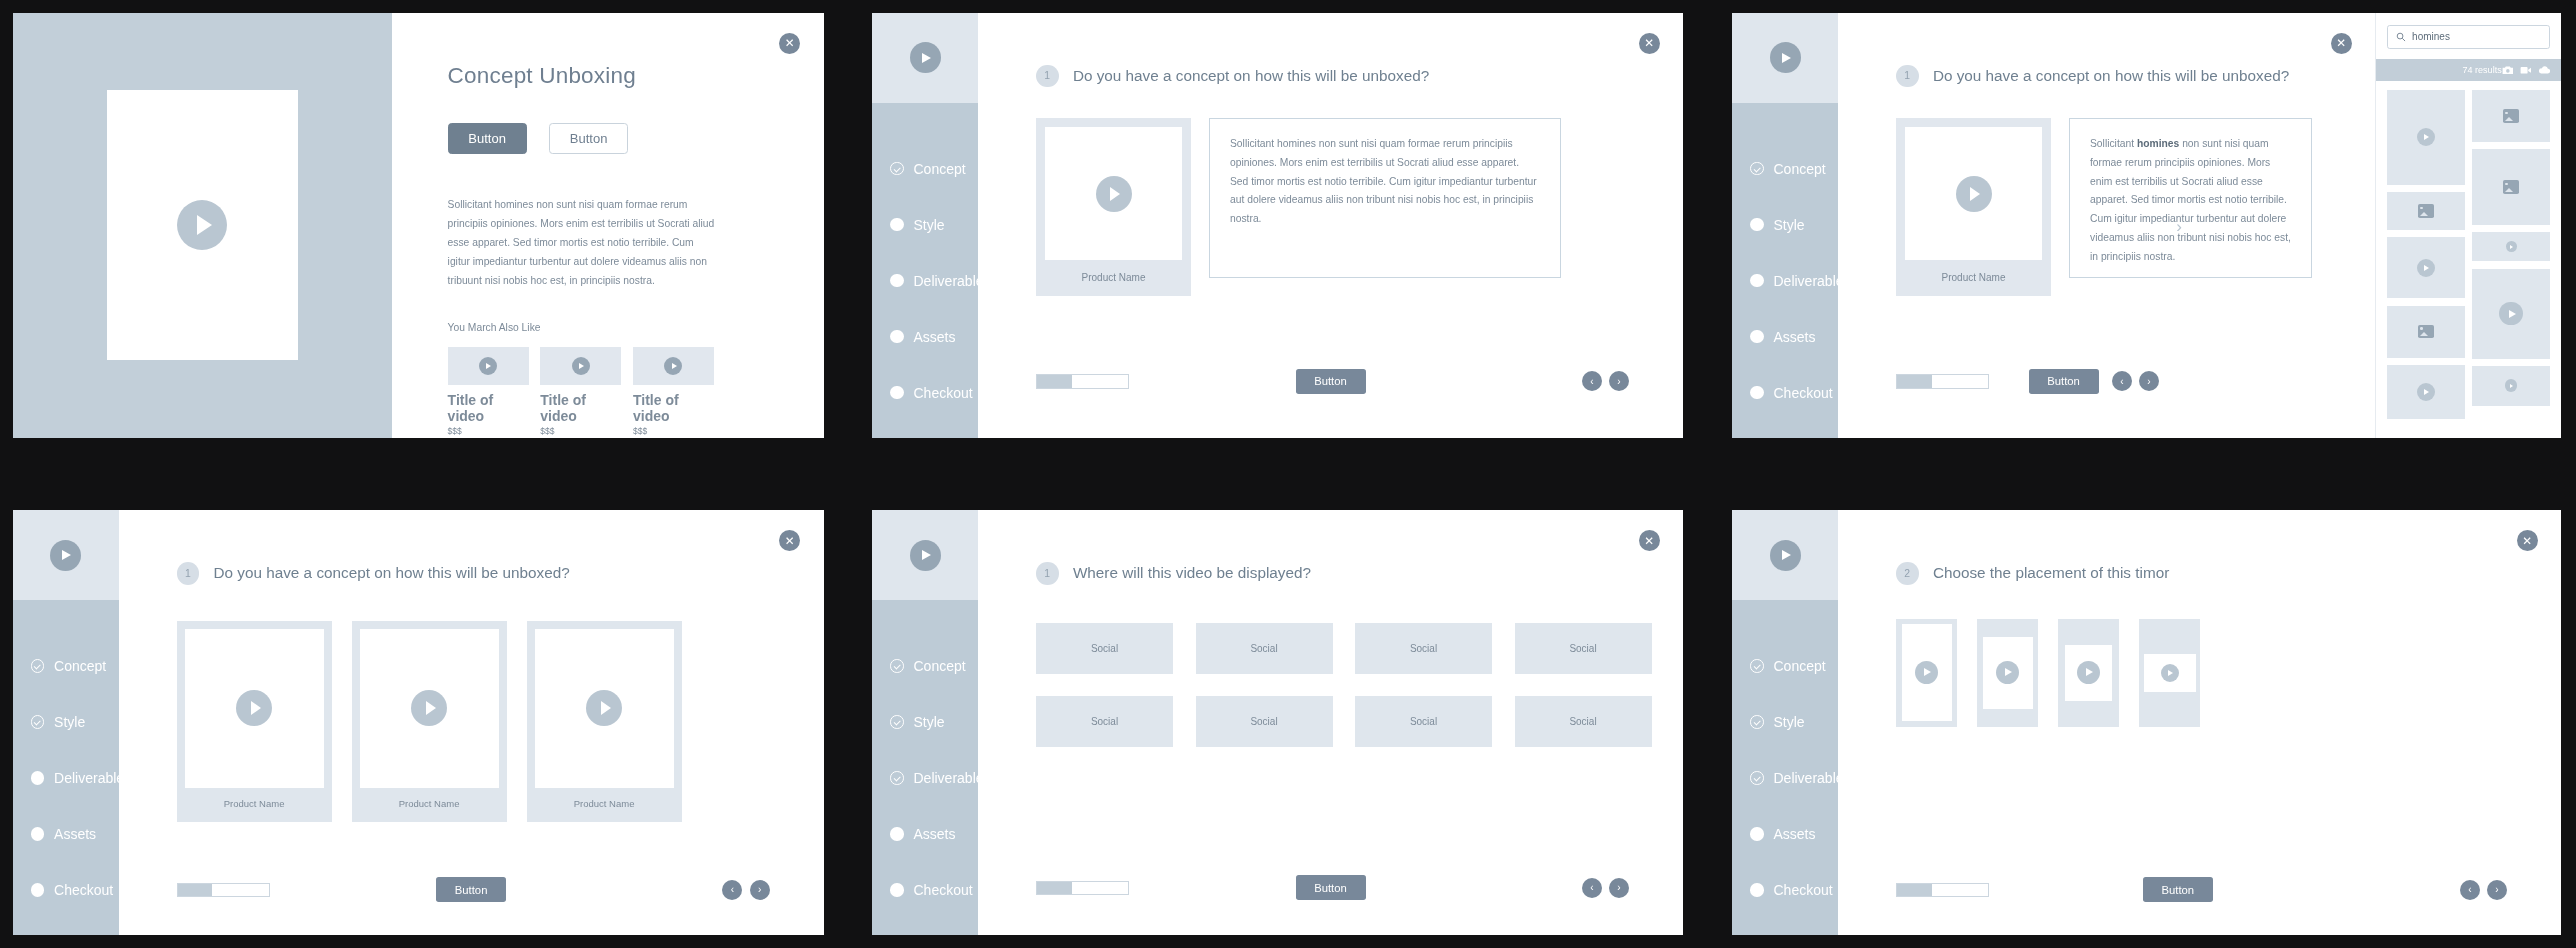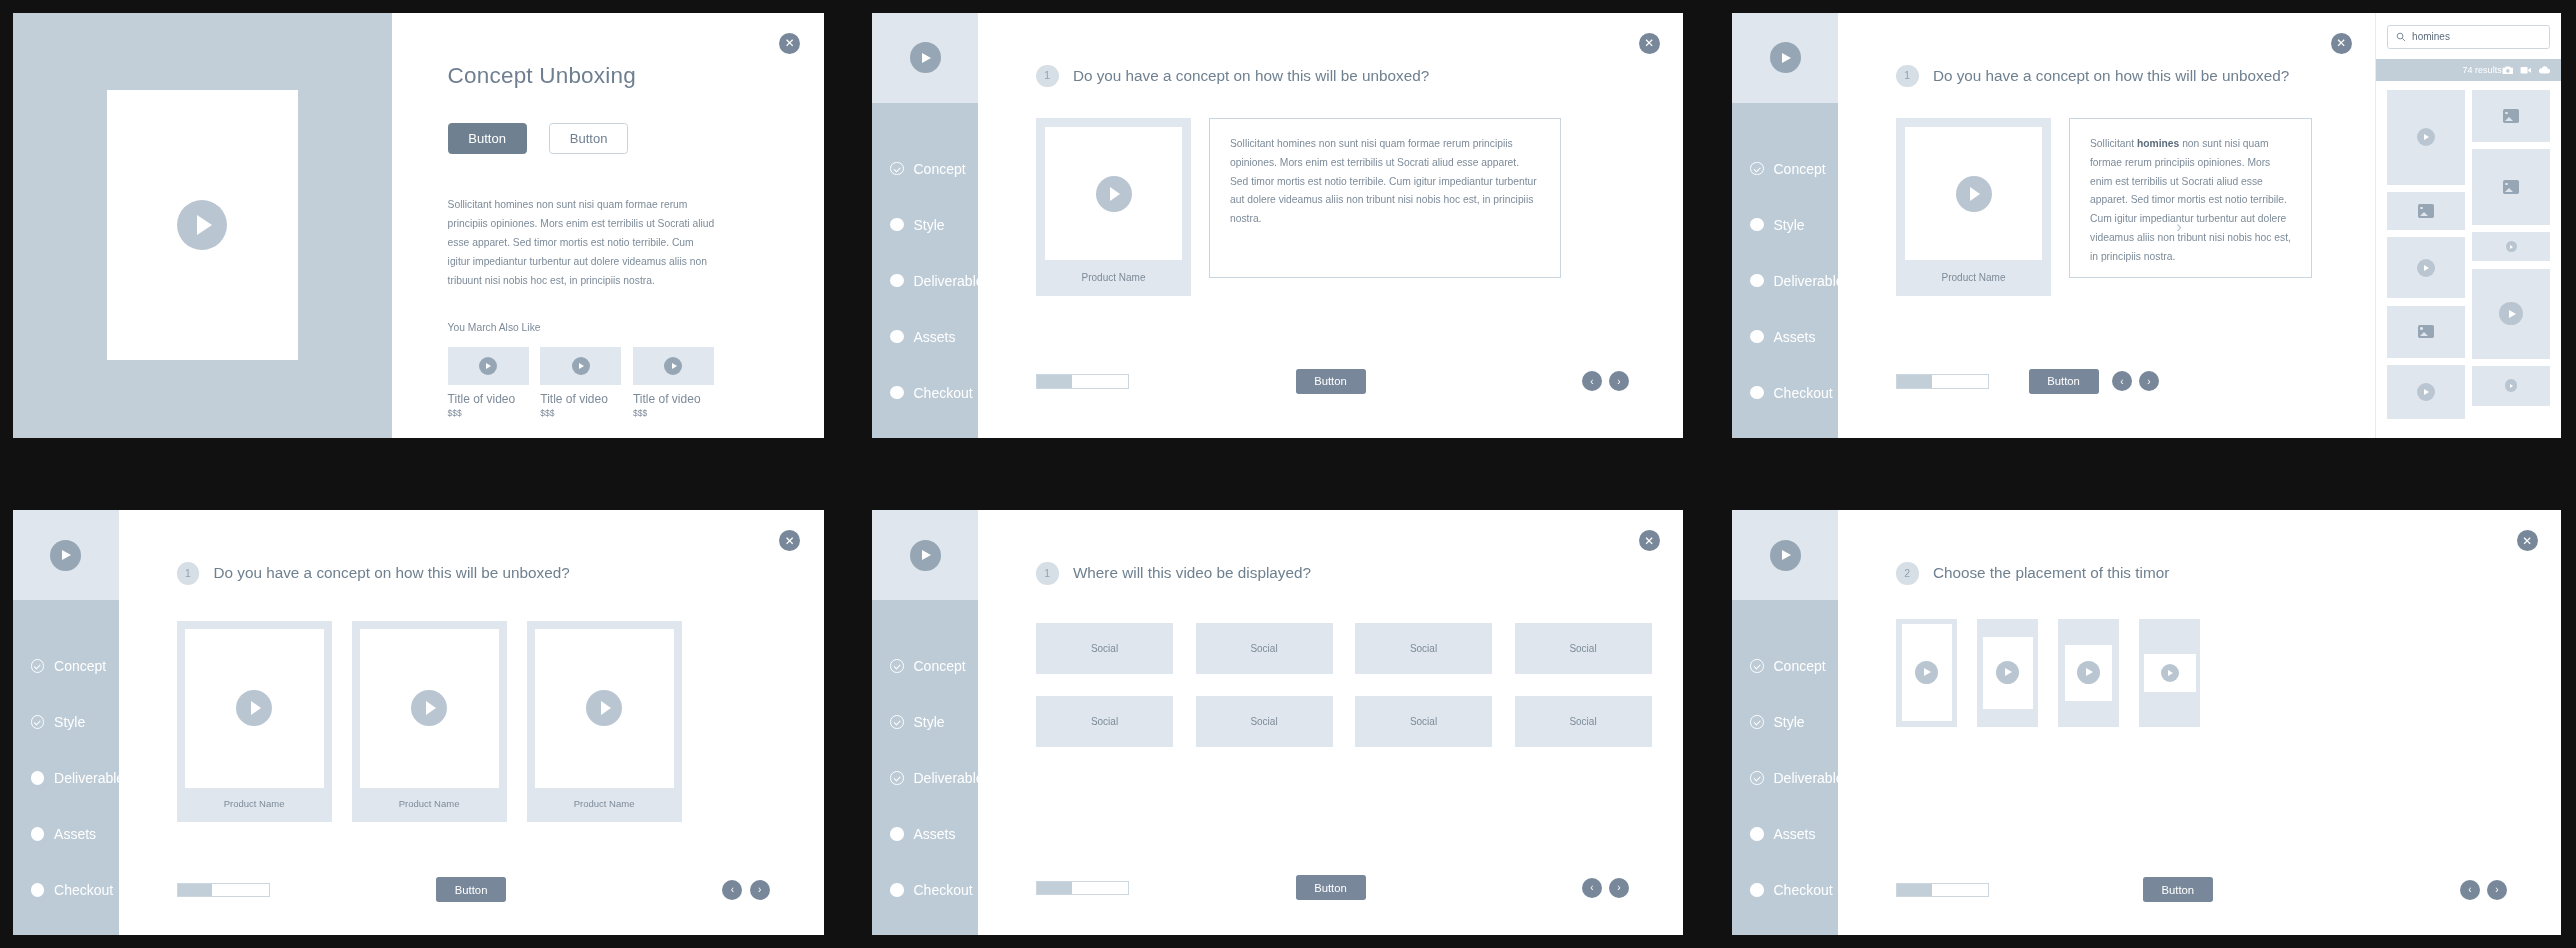--- a/index.html
+++ b/index.html
@@ -58,21 +58,21 @@
     margin-top:41px;font-size:10.3px;line-height:1.85;color:#7d8b99;
     max-width:270px;
   }
   .sec-title{margin-top:32px;font-size:10.3px;color:#7d8b99;}
   .rel-row{display:flex;gap:11.7px;margin-top:14.4px;}
   .rel{width:81px;}
   .rel-thumb{
     width:81px;height:38px;background:#e1e7ee;
     display:flex;align-items:center;justify-content:center;
   }
-  .rel-t{font-size:12px;color:#7d8b99;margin-top:6.3px;}
+  .rel-t{font-size:14px;color:#7d8b99;margin-top:6.3px;font-weight:bold;}
   .rel-p{font-size:8.5px;color:#7d8b99;margin-top:2.7px;}
 
   
   .sidebar{
     width:106px;background:#bdcbd6;display:flex;flex-direction:column;
     flex:0 0 106px;
   }
   .sb-logo{
     height:90px;background:#dfe6ed;
     display:flex;align-items:center;justify-content:center;

